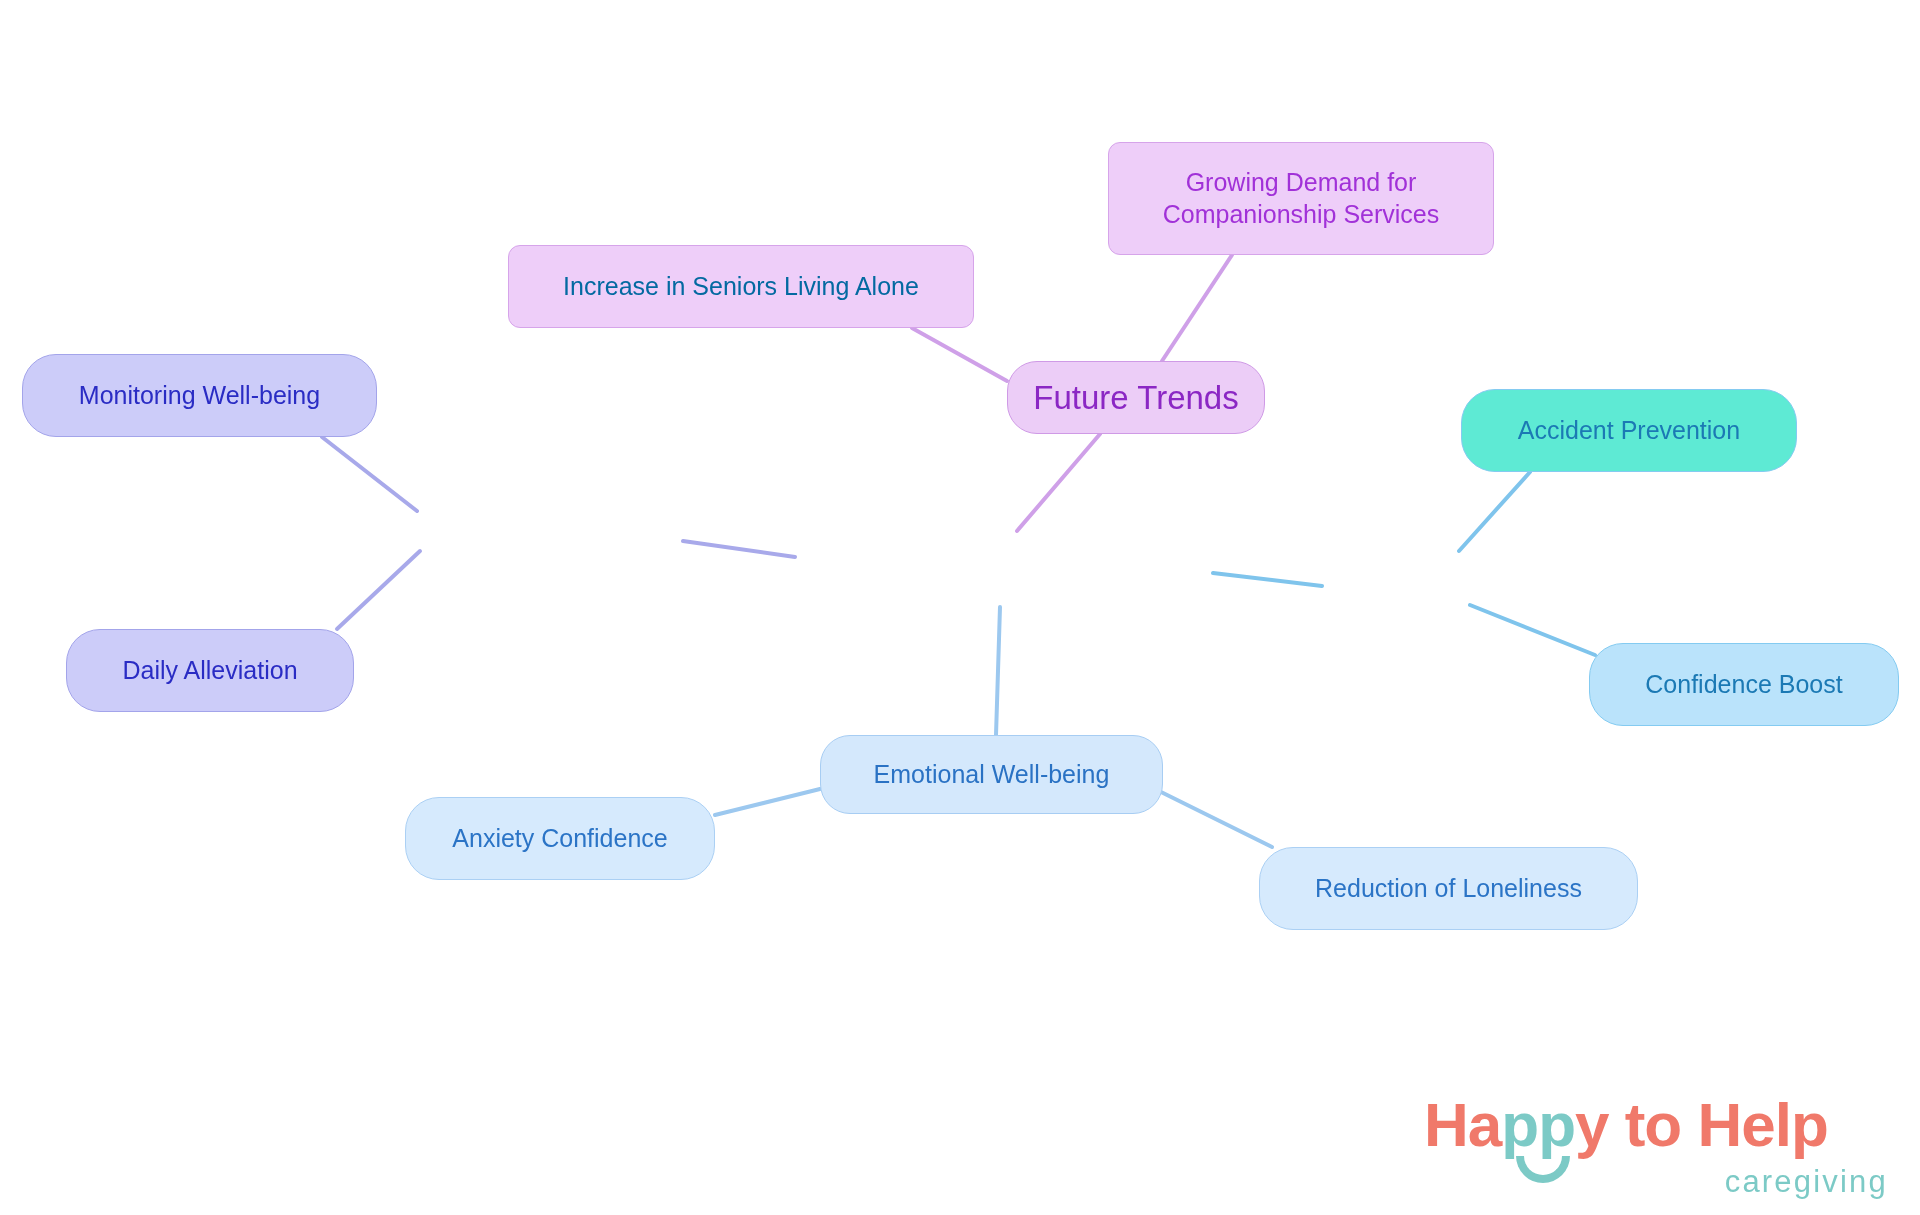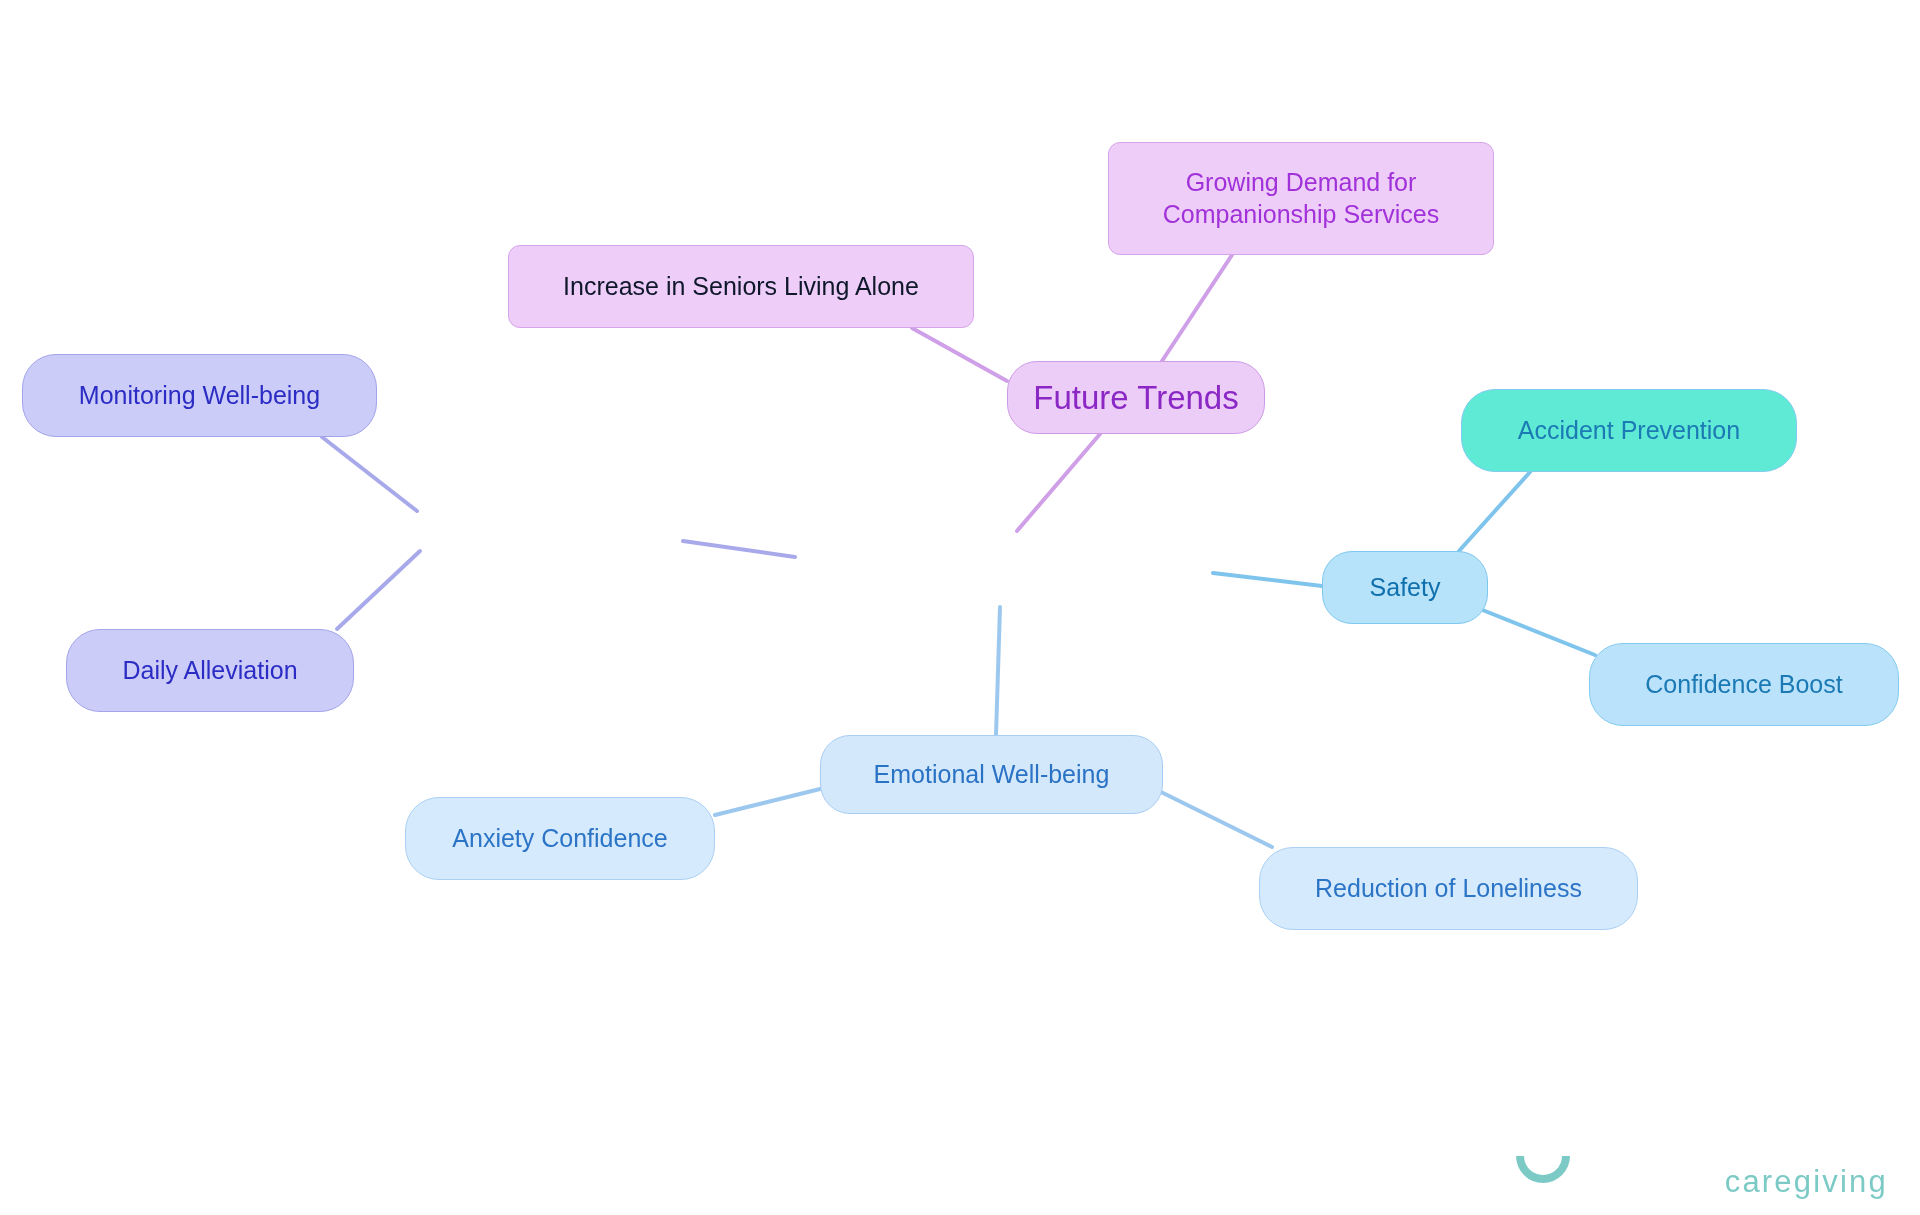--- a/index.html
+++ b/index.html
@@ -165,33 +165,33 @@
       <line x1="1213" y1="573" x2="1322" y2="586" stroke="#7fc4ec" stroke-width="4" stroke-linecap="round"></line>
       <line x1="1459" y1="551" x2="1530" y2="472" stroke="#7fc4ec" stroke-width="4" stroke-linecap="round"></line>
       <line x1="1470" y1="605" x2="1595" y2="655" stroke="#7fc4ec" stroke-width="4" stroke-linecap="round"></line>
       <line x1="1000" y1="607" x2="996" y2="735" stroke="#9cc8ef" stroke-width="4" stroke-linecap="round"></line>
       <line x1="820" y1="789" x2="715" y2="815" stroke="#9cc8ef" stroke-width="4" stroke-linecap="round"></line>
       <line x1="1155" y1="789" x2="1272" y2="847" stroke="#9cc8ef" stroke-width="4" stroke-linecap="round"></line>
     </svg>
 
 
   <div class="node purple-main" style="left: 1007px; top: 361px; width: 258px; height: 73px; background: rgb(236, 205, 247); border-color: rgb(207, 154, 230); color: rgb(139, 39, 196);">Future Trends</div>
-  <div class="node purple-leaf" style="left: 508px; top: 245px; width: 466px; height: 83px; background: rgb(238, 206, 249); border-color: rgb(214, 164, 234); color: #0f172a;">Increase in Seniors Living Alone</div>
+  <div class="node purple-leaf" style="left: 508px; top: 245px; width: 466px; height: 83px; background: rgb(238, 206, 249); border-color: rgb(214, 164, 234); color: #0369a1;">Increase in Seniors Living Alone</div>
   <div class="node purple-leaf" style="left: 1108px; top: 142px; width: 386px; height: 113px; background: rgb(238, 206, 249); border-color: rgb(214, 164, 234); color: rgb(161, 49, 216);">Growing Demand for
 Companionship Services</div>
 
   <div class="node peri-leaf" style="left: 22px; top: 354px; width: 355px; height: 83px; background: rgb(204, 204, 249); border-color: rgb(163, 164, 234); color: rgb(42, 44, 196);">Monitoring Well-being</div>
   <div class="node peri-leaf" style="left: 66px; top: 629px; width: 288px; height: 83px; background: rgb(204, 204, 249); border-color: rgb(163, 164, 234); color: rgb(42, 44, 196);">Daily Alleviation</div>
 
-  <div class="node sky-main" style="left: 1322px; top: 551px; width: 166px; height: 73px; background: rgb(182, 226, 250); border-color: rgb(126, 200, 239); color: rgb(16, 112, 173);">Safety</div>
   <div class="node sky-leaf" style="left: 1461px; top: 389px; width: 336px; height: 83px; background: #5eead4; border-color: rgb(132, 203, 241); color: rgb(27, 121, 180);">Accident Prevention</div>
   <div class="node sky-leaf" style="left: 1589px; top: 643px; width: 310px; height: 83px; background: rgb(186, 227, 251); border-color: rgb(132, 203, 241); color: rgb(27, 121, 180);">Confidence Boost</div>
 
   <div class="node pale-main" style="left: 820px; top: 735px; width: 343px; height: 79px; background: rgb(212, 232, 252); border-color: rgb(167, 205, 243); color: rgb(42, 114, 196);">Emotional Well-being</div>
   <div class="node pale-leaf" style="left: 405px; top: 797px; width: 310px; height: 83px; background: rgb(214, 234, 253); border-color: rgb(171, 208, 244); color: rgb(43, 116, 198);">Anxiety Confidence</div>
   <div class="node pale-leaf" style="left: 1259px; top: 847px; width: 379px; height: 83px; background: rgb(214, 234, 253); border-color: rgb(171, 208, 244); color: rgb(43, 116, 198);">Reduction of Loneliness</div>
 
   <div id="logo">
+    <div class="logo-wordmark"><span>Ha</span><span class="logo-pp">pp</span><span>y to Help</span></div>
     <div class="logo-smile"></div>
     <div class="logo-sub">caregiving</div>
   </div>
 
 </div>
 
 </body></html>

